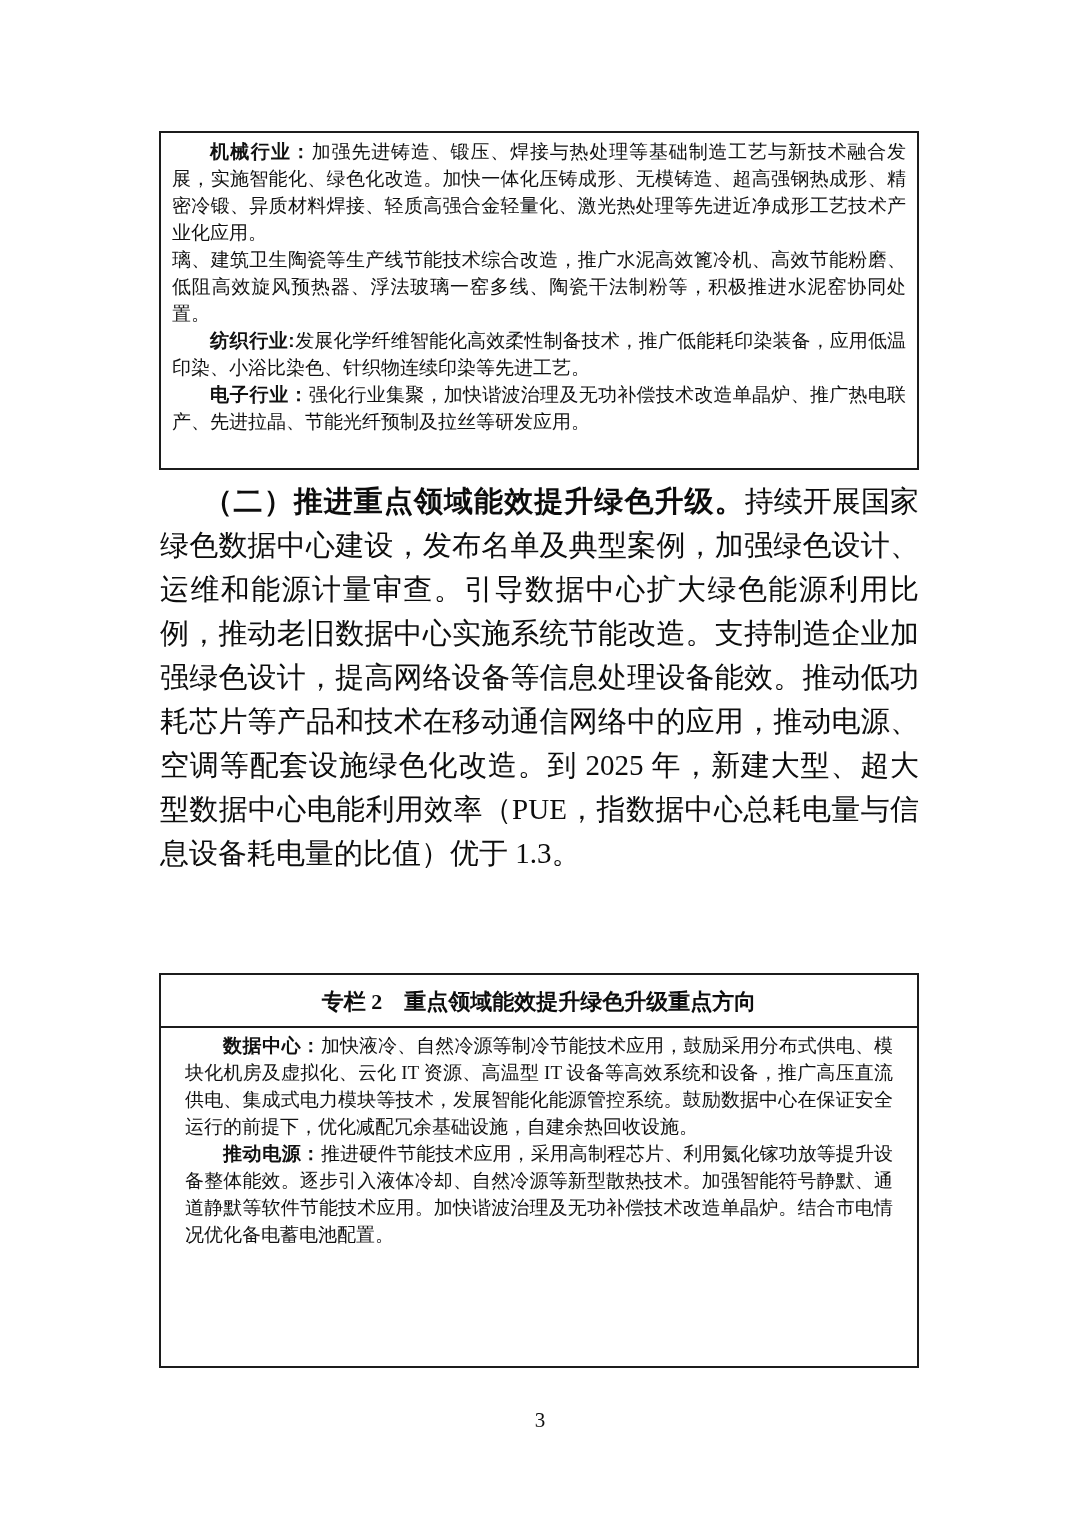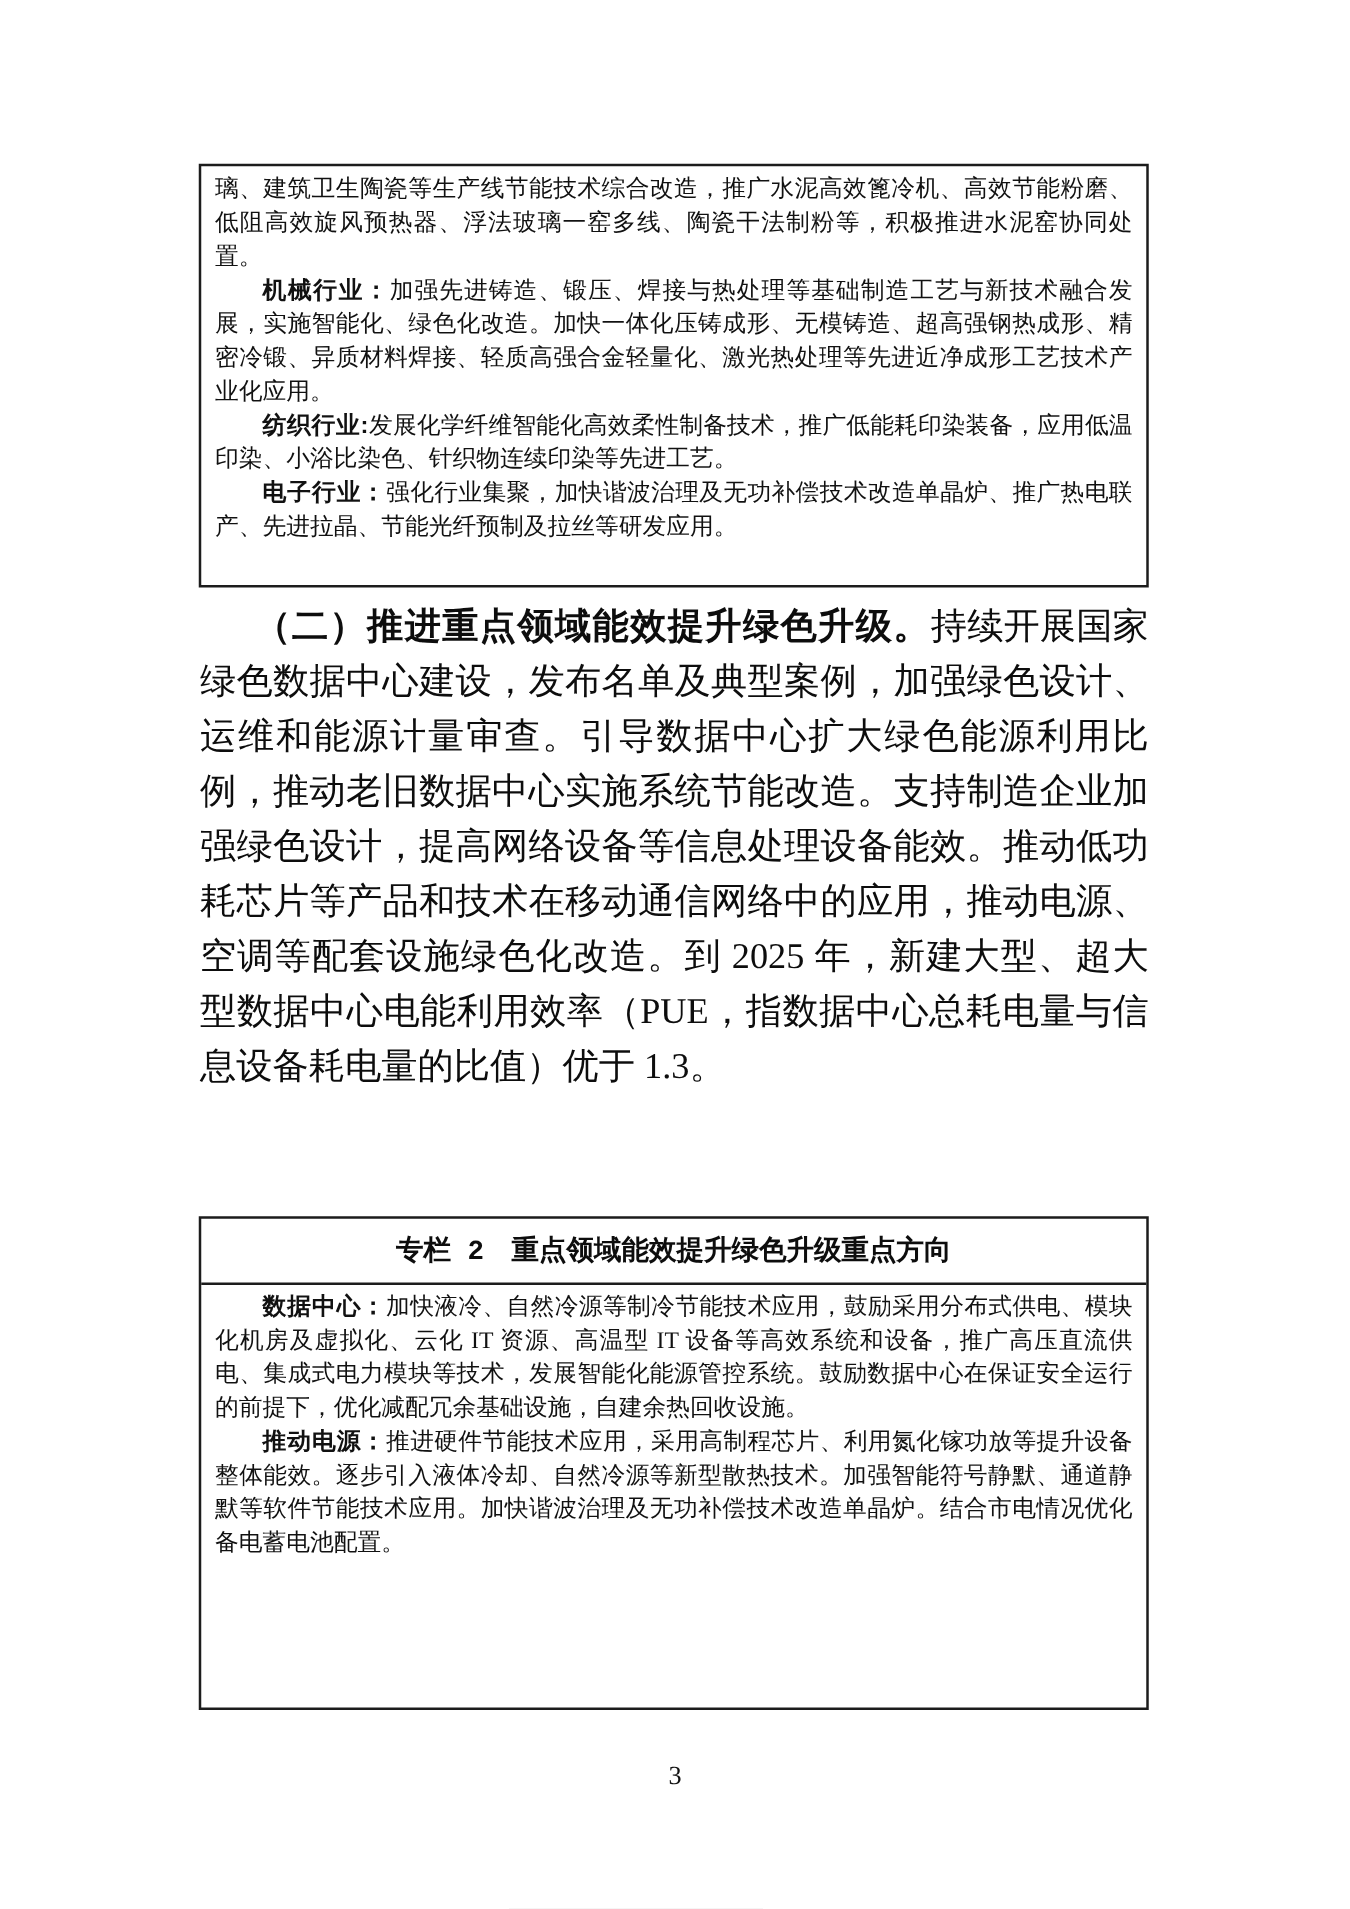--- a/index.html
+++ b/index.html
@@ -63,48 +63,48 @@
     top: 973px;
     height: 395px;
     padding: 0;
   }
   .box2-title {
     height: 53px;
     line-height: 53px;
     text-align: center;
     font-size: 22px;
     font-weight: 700;
-    font-family: Liberation Mono, monospace;
+    font-family: Liberation Serif, serif;
     border-bottom: 2px solid #1c1c1c;
     color: #0d0d0d;
   }
   .box2-content {
-    padding: 4px 11px;
+    padding: 4px 24px;
   }
   .page-number {
     position: absolute;
     top: 1408px;
     left: 0;
     width: 100%;
     text-align: center;
     font-size: 21px;
     color: #111111;
   }
 </style>
 </head>
 <body>
 
 <div class="page">
 
   <div class="box box1">
+    <p class="bpara">
+      <span class="plabel">机械行业：</span><span>加强先进铸造、锻压、焊接与热处理等基础制造工艺与新技术融合发展，实施智能化、绿色化改造。加快一体化压铸成形、无模铸造、超高强钢热成形、精密冷锻、异质材料焊接、轻质高强合金轻量化、激光热处理等先进近净成形工艺技术产业化应用。</span>
+    </p>
     <p class="bpara no-indent">
       <span class="plabel"></span><span>璃、建筑卫生陶瓷等生产线节能技术综合改造，推广水泥高效篦冷机、高效节能粉磨、低阻高效旋风预热器、浮法玻璃一窑多线、陶瓷干法制粉等，积极推进水泥窑协同处置。</span>
-    </p>
-    <p class="bpara">
-      <span class="plabel">机械行业：</span><span>加强先进铸造、锻压、焊接与热处理等基础制造工艺与新技术融合发展，实施智能化、绿色化改造。加快一体化压铸成形、无模铸造、超高强钢热成形、精密冷锻、异质材料焊接、轻质高强合金轻量化、激光热处理等先进近净成形工艺技术产业化应用。</span>
     </p>
     <p class="bpara">
       <span class="plabel">纺织行业:</span><span>发展化学纤维智能化高效柔性制备技术，推广低能耗印染装备，应用低温印染、小浴比染色、针织物连续印染等先进工艺。</span>
     </p>
     <p class="bpara">
       <span class="plabel">电子行业：</span><span>强化行业集聚，加快谐波治理及无功补偿技术改造单晶炉、推广热电联产、先进拉晶、节能光纤预制及拉丝等研发应用。</span>
     </p>
   </div>
 
   <div class="main-block">

